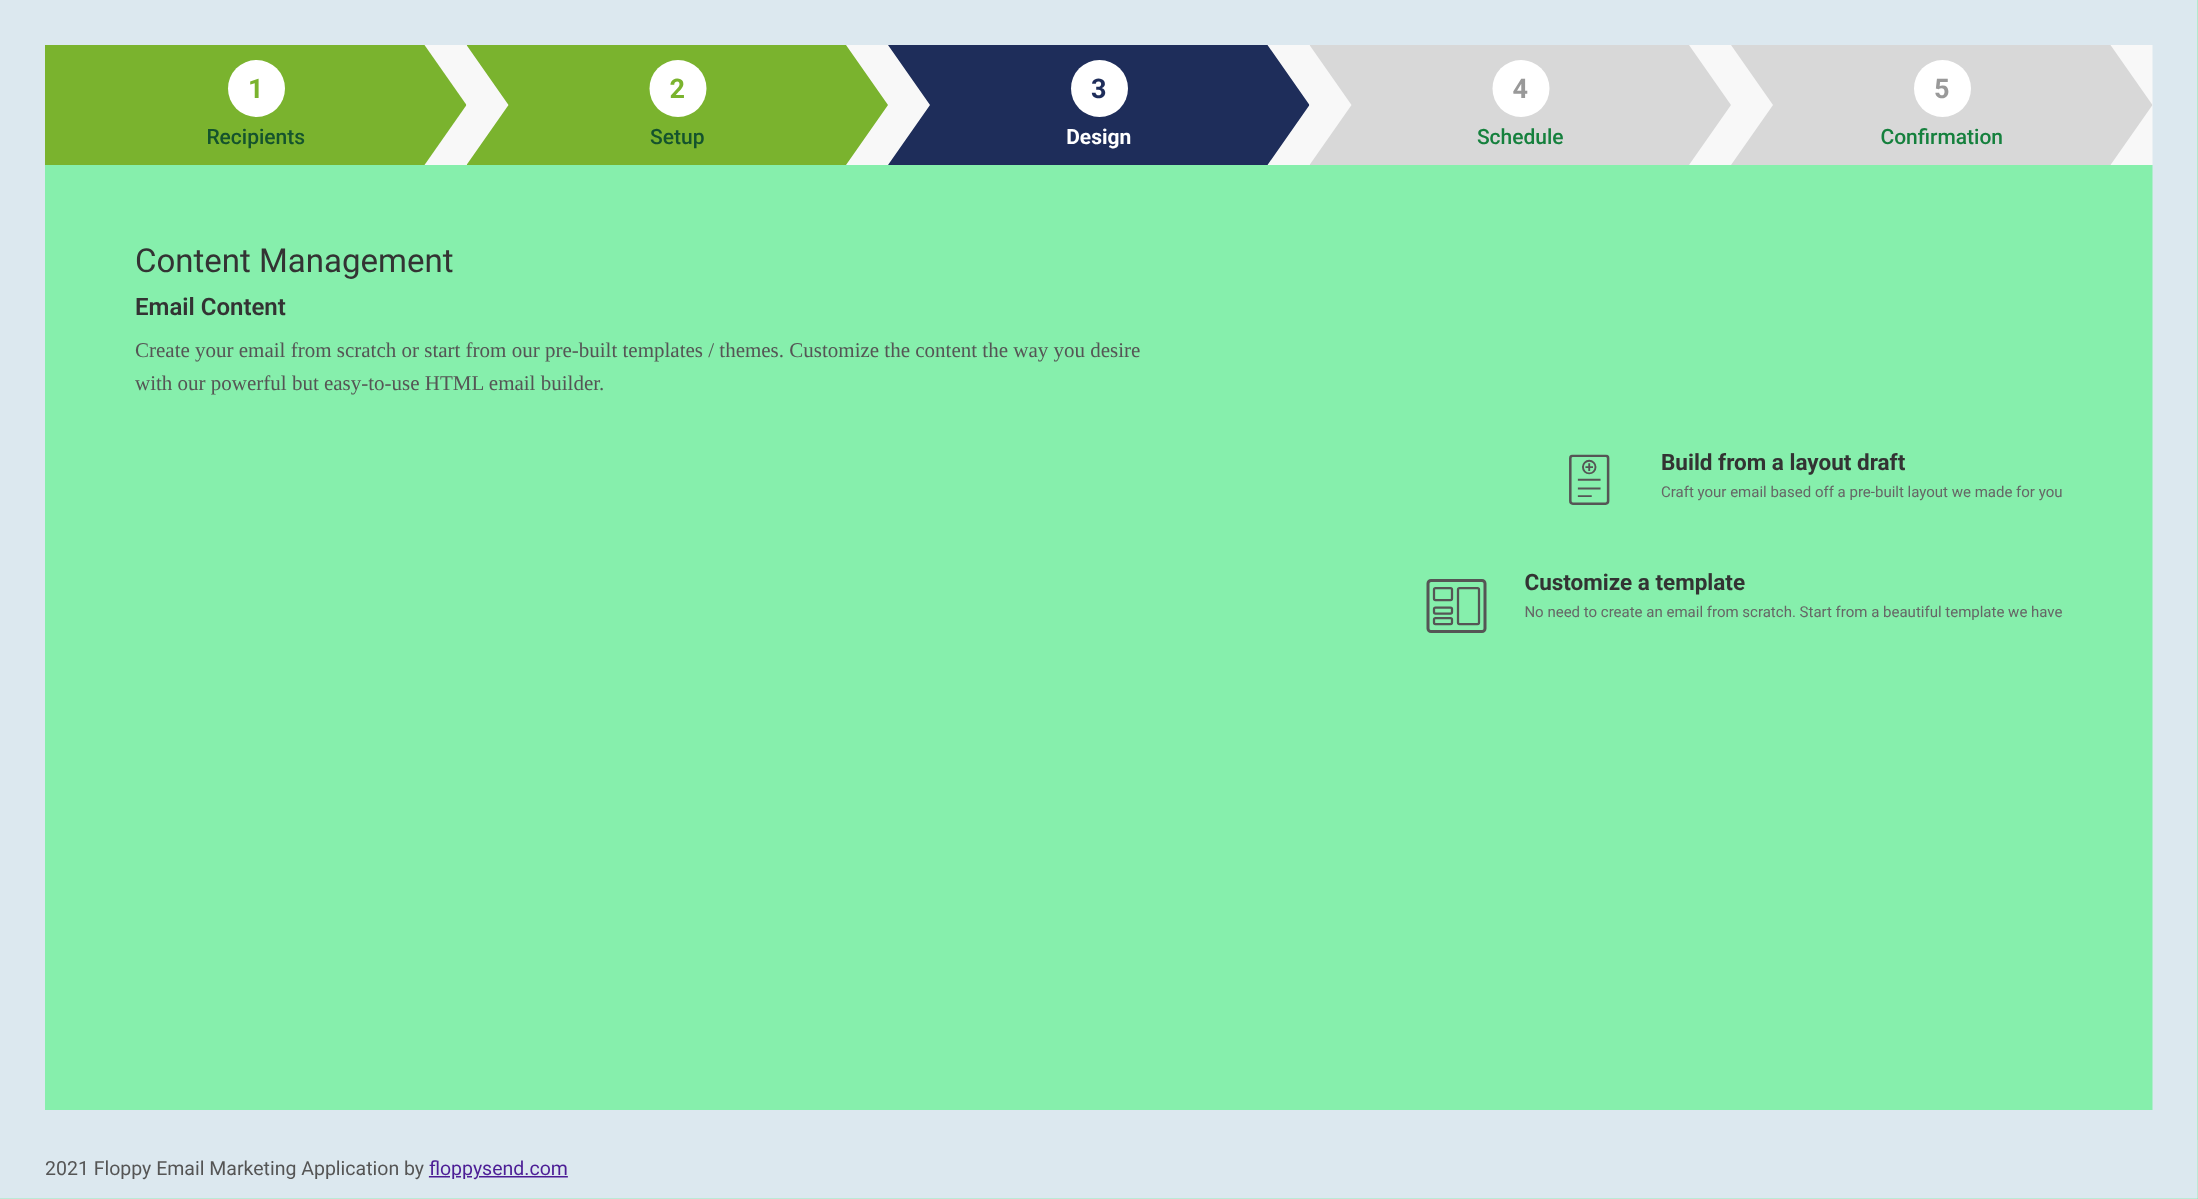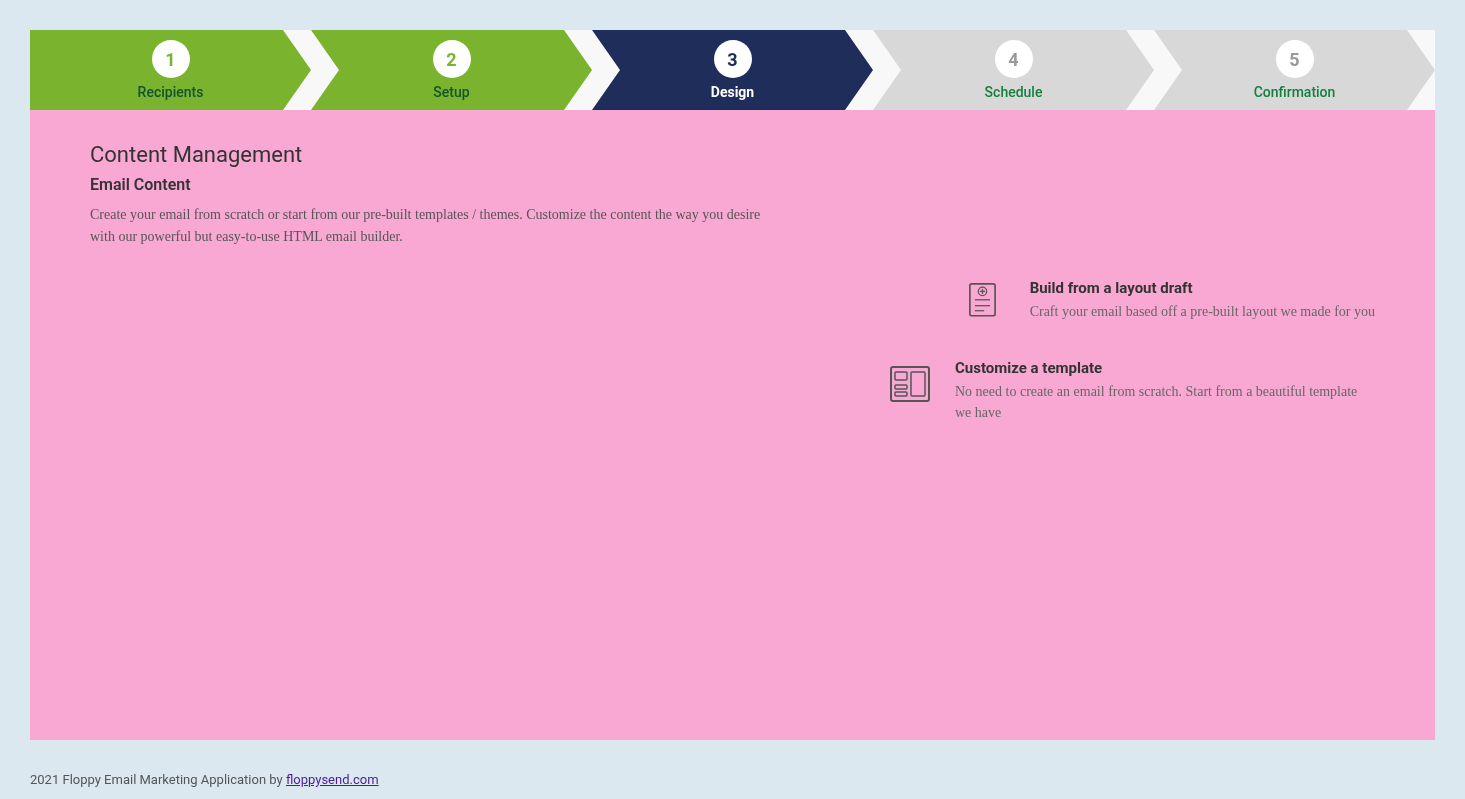--- a/index.html
+++ b/index.html
@@ -90,23 +90,23 @@
       color: white;
       font-weight: bold;
     }
 
     .step-inactive .step-label {
       color: #15803d;
     }
 
     
     .main-content {
-      background: #f9a8d4;
+      background: #86efac;
       margin: 0 30px 20px 30px;
-      padding: 32px 60px;
+      padding: 52px 60px;
       flex: 1;
     }
 
     .section-title {
       font-size: 22px;
       font-weight: 400;
       color: #333;
       margin-bottom: 8px;
     }
 
@@ -151,25 +151,24 @@
     }
 
     .option-text-title {
       font-size: 15px;
       font-weight: bold;
       color: #333;
       margin-bottom: 4px;
     }
 
     .option-text-desc {
-      font-size: 14px;
+      font-size: 10px;
       color: #666;
       line-height: 1.5;
       max-width: 420px;
-      font-family: Liberation Serif, serif;
     }
 
     
     .footer {
       padding: 12px 30px;
       font-size: 13px;
       color: #555;
       background: #dce8ef;
     }
 

